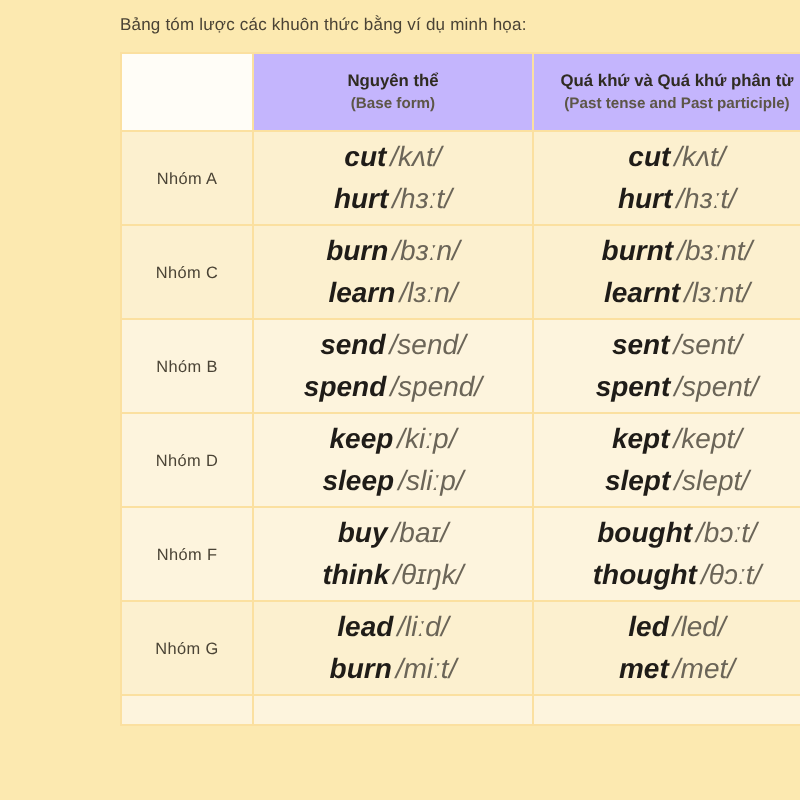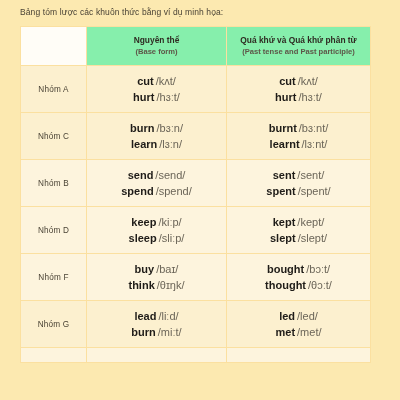--- a/index.html
+++ b/index.html
@@ -13,20 +13,21 @@
     background: #fce9b0;
     font-family: "Liberation Sans", sans-serif;
     -webkit-font-smoothing: antialiased;
   }
   .page {
     position: relative;
     width: 324px;
     height: 400px;
     box-sizing: border-box;
     background: #fce9b0;
+    margin-left: 40px;
   }
   .caption {
     position: absolute;
     left: 20px;
     top: 7px;
     font-size: 8.5px;
     color: #4a4335;
     letter-spacing: 0.1px;
     white-space: nowrap;
   }
@@ -43,21 +44,21 @@
   .table col.c-past  { width: 144px; }
 
   .table td, .table th {
     border: 1px solid #fbe0a0;
     padding: 0;
     vertical-align: middle;
     text-align: center;
   }
 
   .hdr-cell {
-    background: #86efac;
+    background: #c4b5fd;
     height: 38px;
     padding: 4px 6px;
   }
   .hdr-blank {
     background: #fffdf7;
   }
   .hdr-title {
     font-size: 8.4px;
     font-weight: bold;
     color: #2f2b22;
@@ -78,24 +79,25 @@
   }
   .row-cell.alt {
     background: #fdf4dd;
   }
   .group-label {
     font-size: 8.2px;
     color: #4a4335;
     letter-spacing: 0.2px;
   }
   .verb-line {
-    font-size: 11px;
+    font-size: 14px;
     line-height: 1.5;
     color: #2b2722;
     white-space: nowrap;
+    font-style: italic;
   }
   .verb-line .w {
     font-weight: bold;
     color: #1f1c18;
   }
   .verb-line .ipa {
     font-weight: normal;
     color: #6b6558;
     margin-left: 2px;
   }

